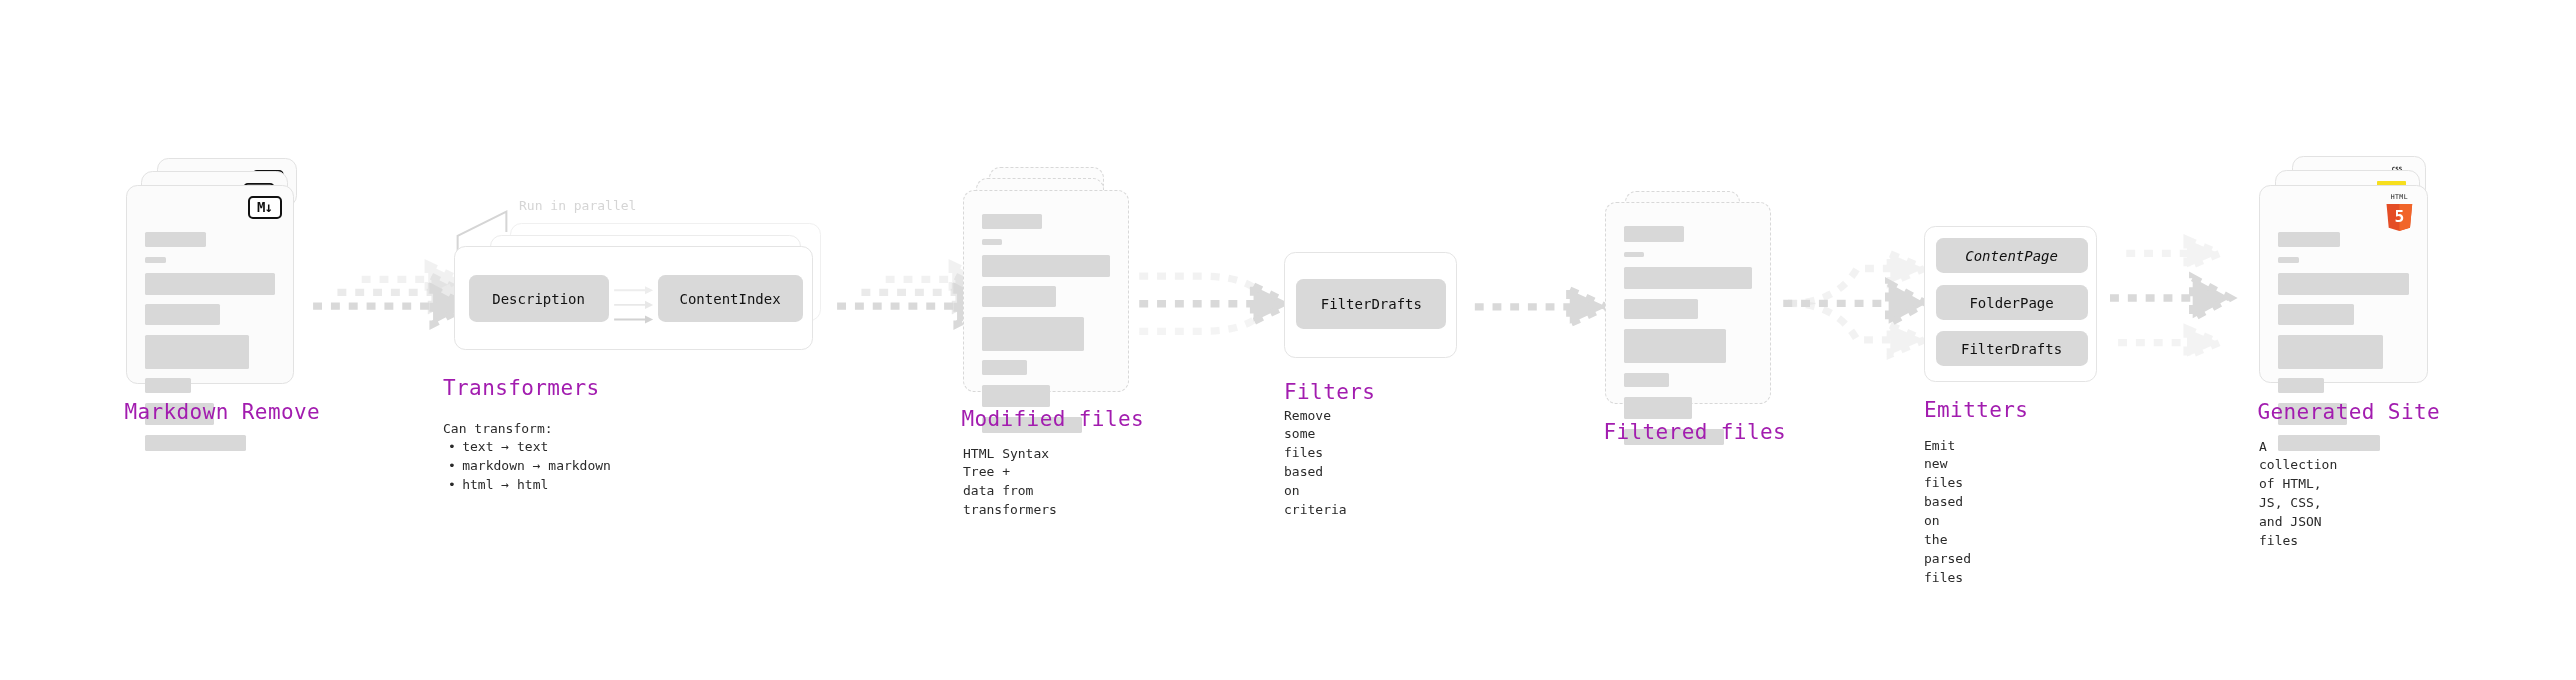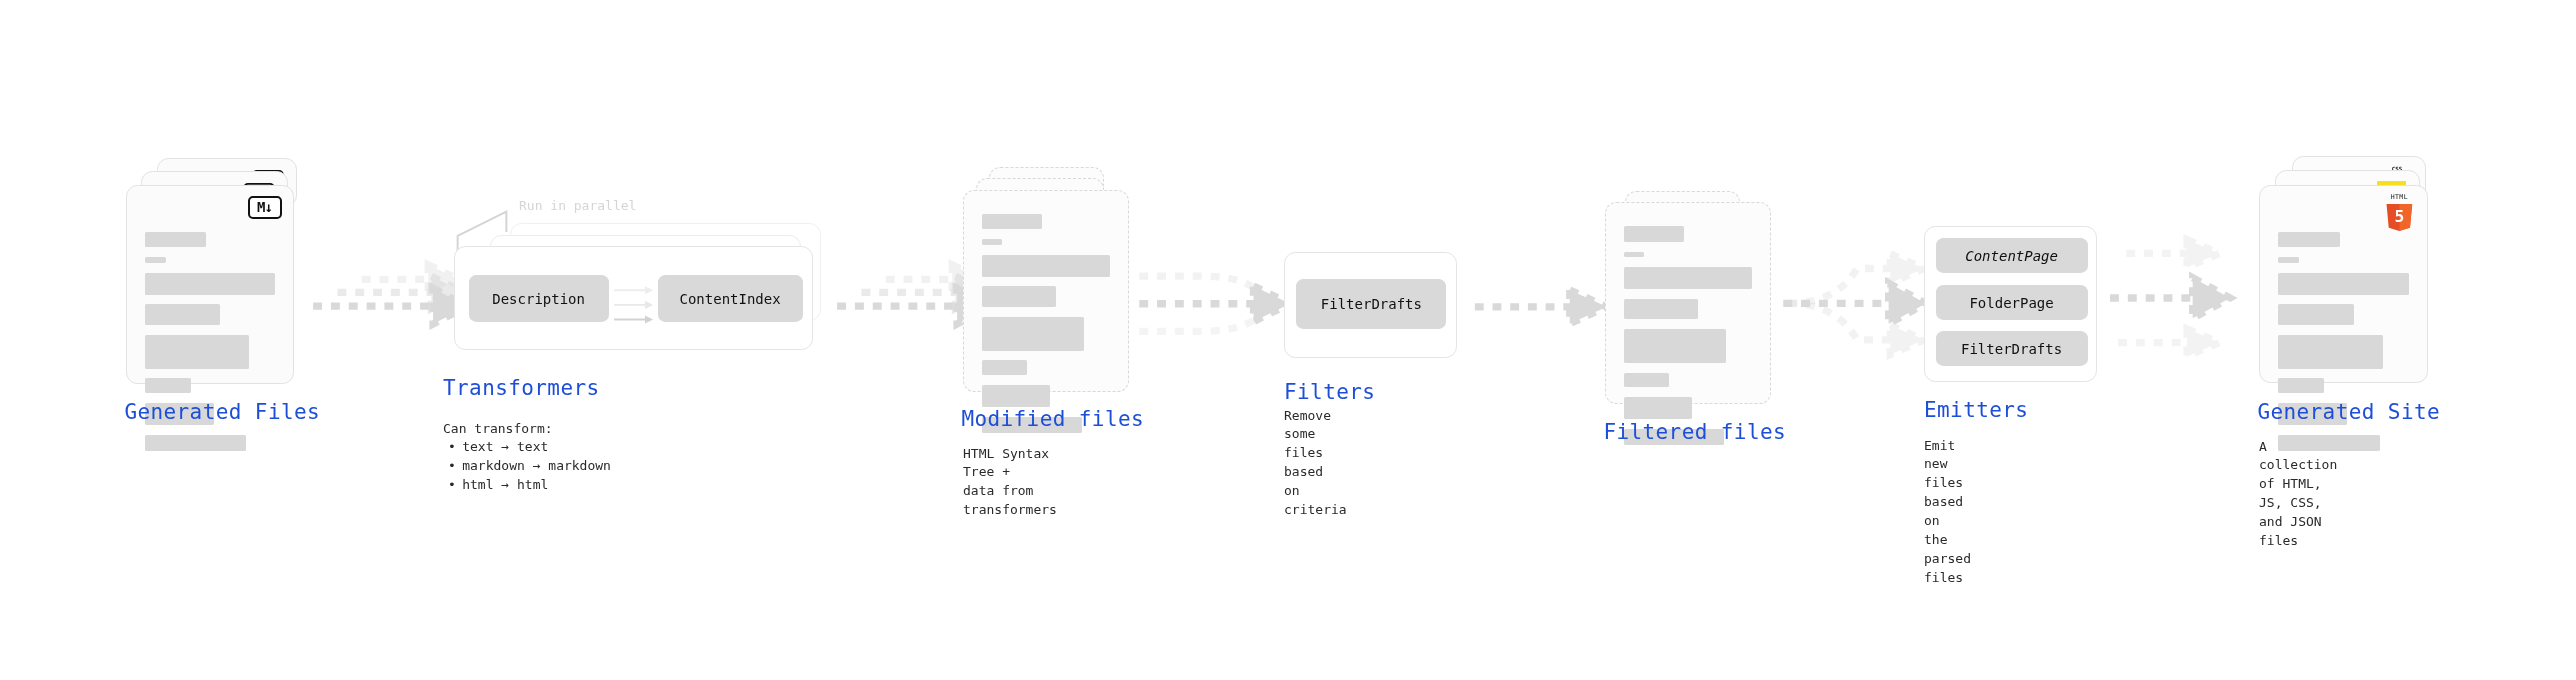--- a/index.html
+++ b/index.html
@@ -71,21 +71,21 @@
     width: 29px; height: 13px;
     display: flex; flex-direction: column; align-items: center; justify-content: flex-start;
   }
   .css-badge .css-word {
     font-size: 5.7px; font-weight: bold; color: #111; line-height: 1;
   }
   .css-badge .css-rule { width: 28px; height: 3.3px; background: #2965f1; margin-top: 0.8px; }
 
   
   .cap-title {
-    font-size: 21px; color: #1d4ed8; letter-spacing: 0.4px; white-space: nowrap;
+    font-size: 21px; color: #a21caf; letter-spacing: 0.4px; white-space: nowrap;
   }
   .cap-sub {
     font-size: 13px; color: #2a2a2a; line-height: 1.45; margin-top: 10.6px; white-space: pre-line;
   }
   .cap-list { font-size: 13px; color: #2a2a2a; line-height: 1.45; margin-top: 10.6px; }
   .cap-list li { list-style: none; white-space: nowrap; }
   .cap-list li.bul::before { content: "\2022"; margin: 0 6.5px 0 4.9px; }
 
   
   .groupbox {
@@ -120,21 +120,21 @@
       <div class="bar" style="width:47%;height:15.4px;"></div>
       <div class="bar" style="width:16%;height:5.7px;"></div>
       <div class="bar" style="width:100%;height:22px;"></div>
       <div class="bar" style="width:58%;height:20.3px;"></div>
       <div class="bar" style="width:80%;height:34px;"></div>
       <div class="bar" style="width:35%;height:14.6px;"></div>
       <div class="bar" style="width:53%;height:22px;"></div>
       <div class="bar" style="width:78%;height:16.3px;"></div>
     </div>
   </div>
-  <div class="cap-title" style="position:absolute; left:-1.6px; top:242px;">Generated Files</div>
+  <div class="cap-title" style="position:absolute; left:-1.6px; top:242px;">Markdown Remove</div>
 </div>
 
 <svg class="overlay" style="left:305px; top:268px; width:154px; height:65px;" viewBox="0 0 190 80" width="154" height="65">
   <g stroke="#d9d9d9" stroke-width="9" stroke-dasharray="11 11" fill="#d9d9d9">
     <g opacity="0.35">
         <line x1="70" y1="14" x2="158" y2="14"></line>
         <polygon points="152,-4 190,14 152,32"></polygon>
       </g>
     <g opacity="0.55">
         <line x1="40" y1="30" x2="162" y2="30"></line>

